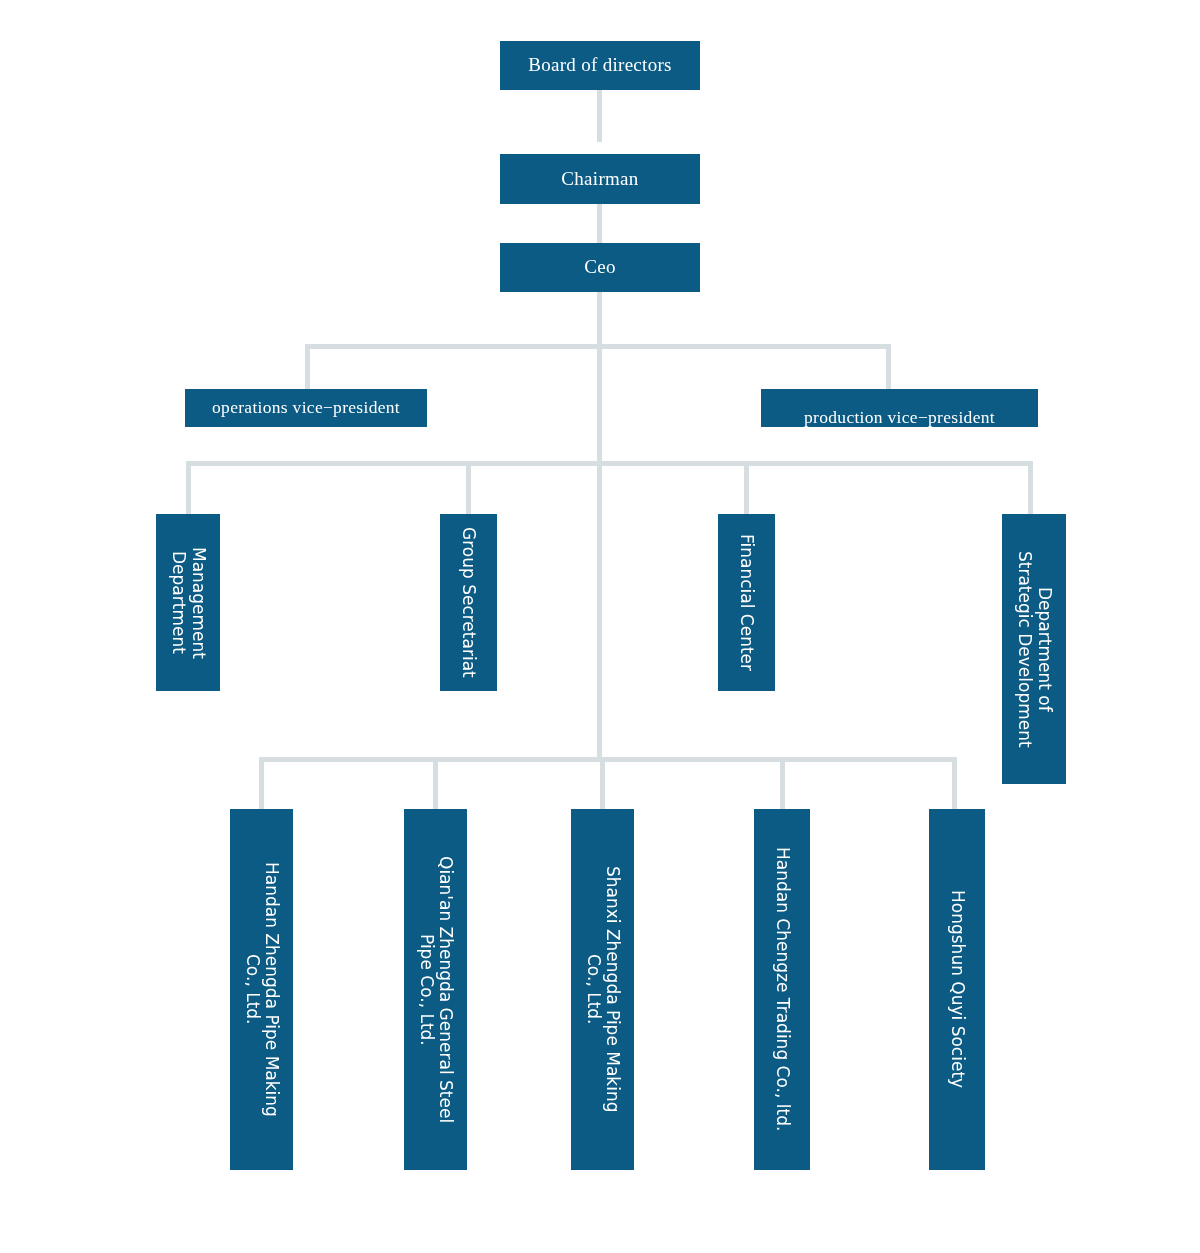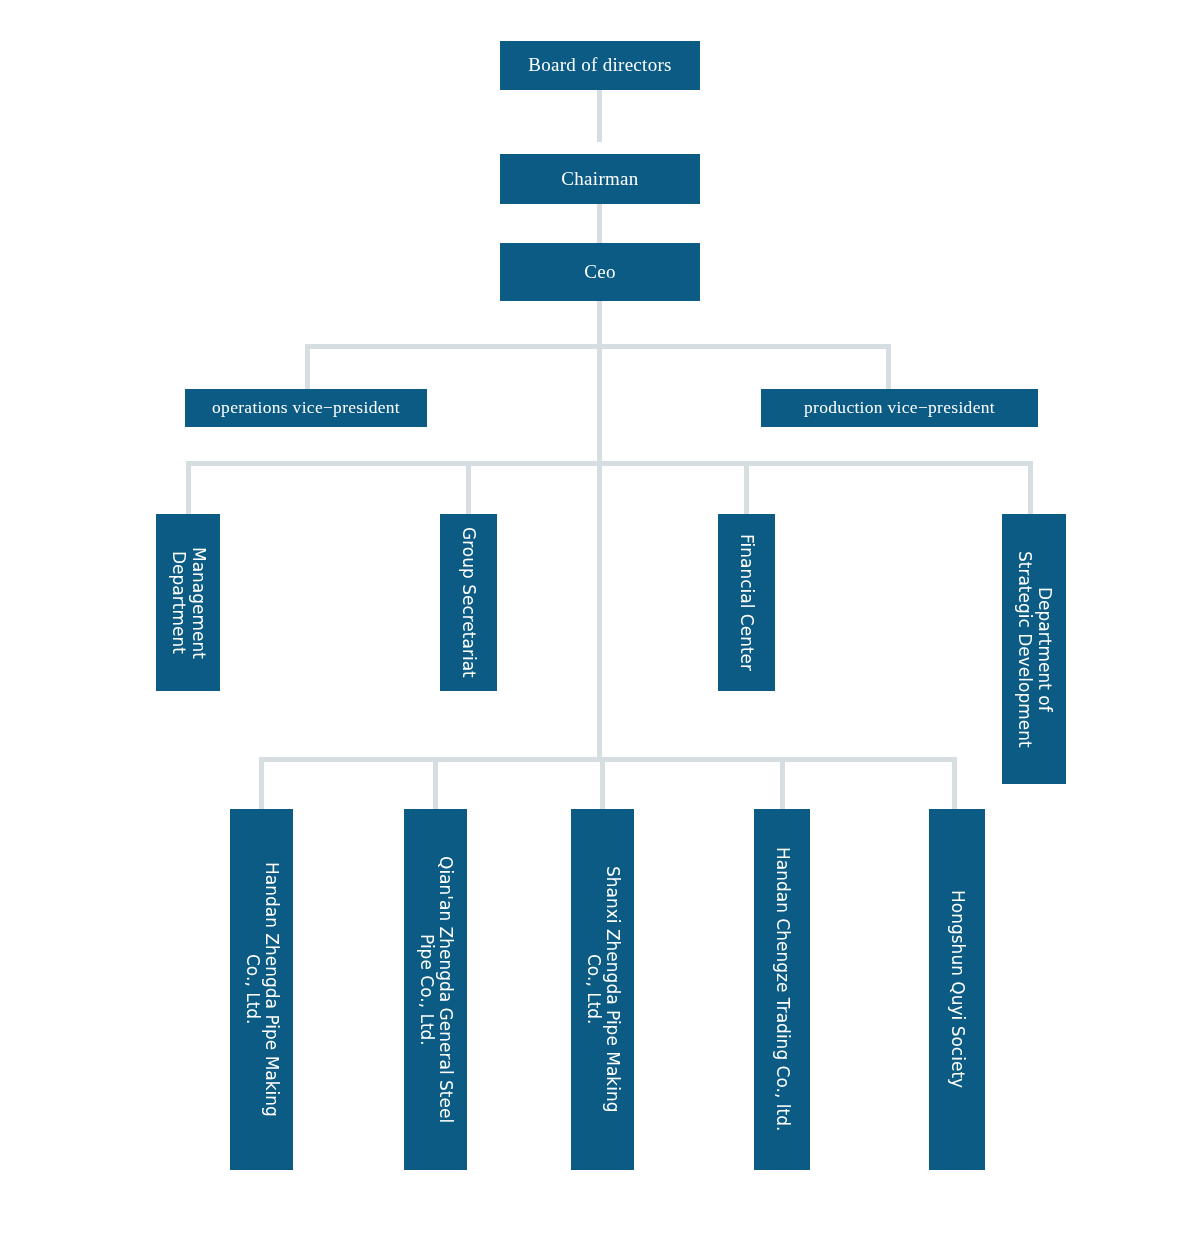--- a/index.html
+++ b/index.html
@@ -100,29 +100,29 @@
   <div class="conn conn-v" style="left:952px; top:757px; height:52px;"></div>
 
   <div class="node node-h" style="left:500px; top:41px; width:200px; height:49px;">
     <span>Board of directors</span>
   </div>
 
   <div class="node node-h" style="left:500px; top:142px; width:200px; height:50px;margin-top:12px;">
     <span>Chairman</span>
   </div>
 
-  <div class="node node-h" style="left:500px; top:243px; width:200px; height:58px;">
+  <div class="node node-h" style="left:500px; top:243px; width:200px; height:49px;">
     <span>Ceo</span>
   </div>
 
   <div class="node node-h small" style="left:185px; top:389px; width:242px; height:38px;">
     <span>operations vice−president</span>
   </div>
 
-  <div class="node node-h small" style="left:761px; top:389px; width:277px; height:38px;">
+  <div class="node node-h small" style="left:761px; top:389px; width:277px; height:38px;align-items:flex-end;">
     <span>production vice−president</span>
   </div>
 
   <div class="node node-v two-line" style="left:156px; top:514px; width:64px; height:177px;">
     <span class="vtext">Management
 Department</span>
   </div>
 
   <div class="node node-v" style="left:440px; top:514px; width:57px; height:177px;">
     <span class="vtext">Group Secretariat</span>

